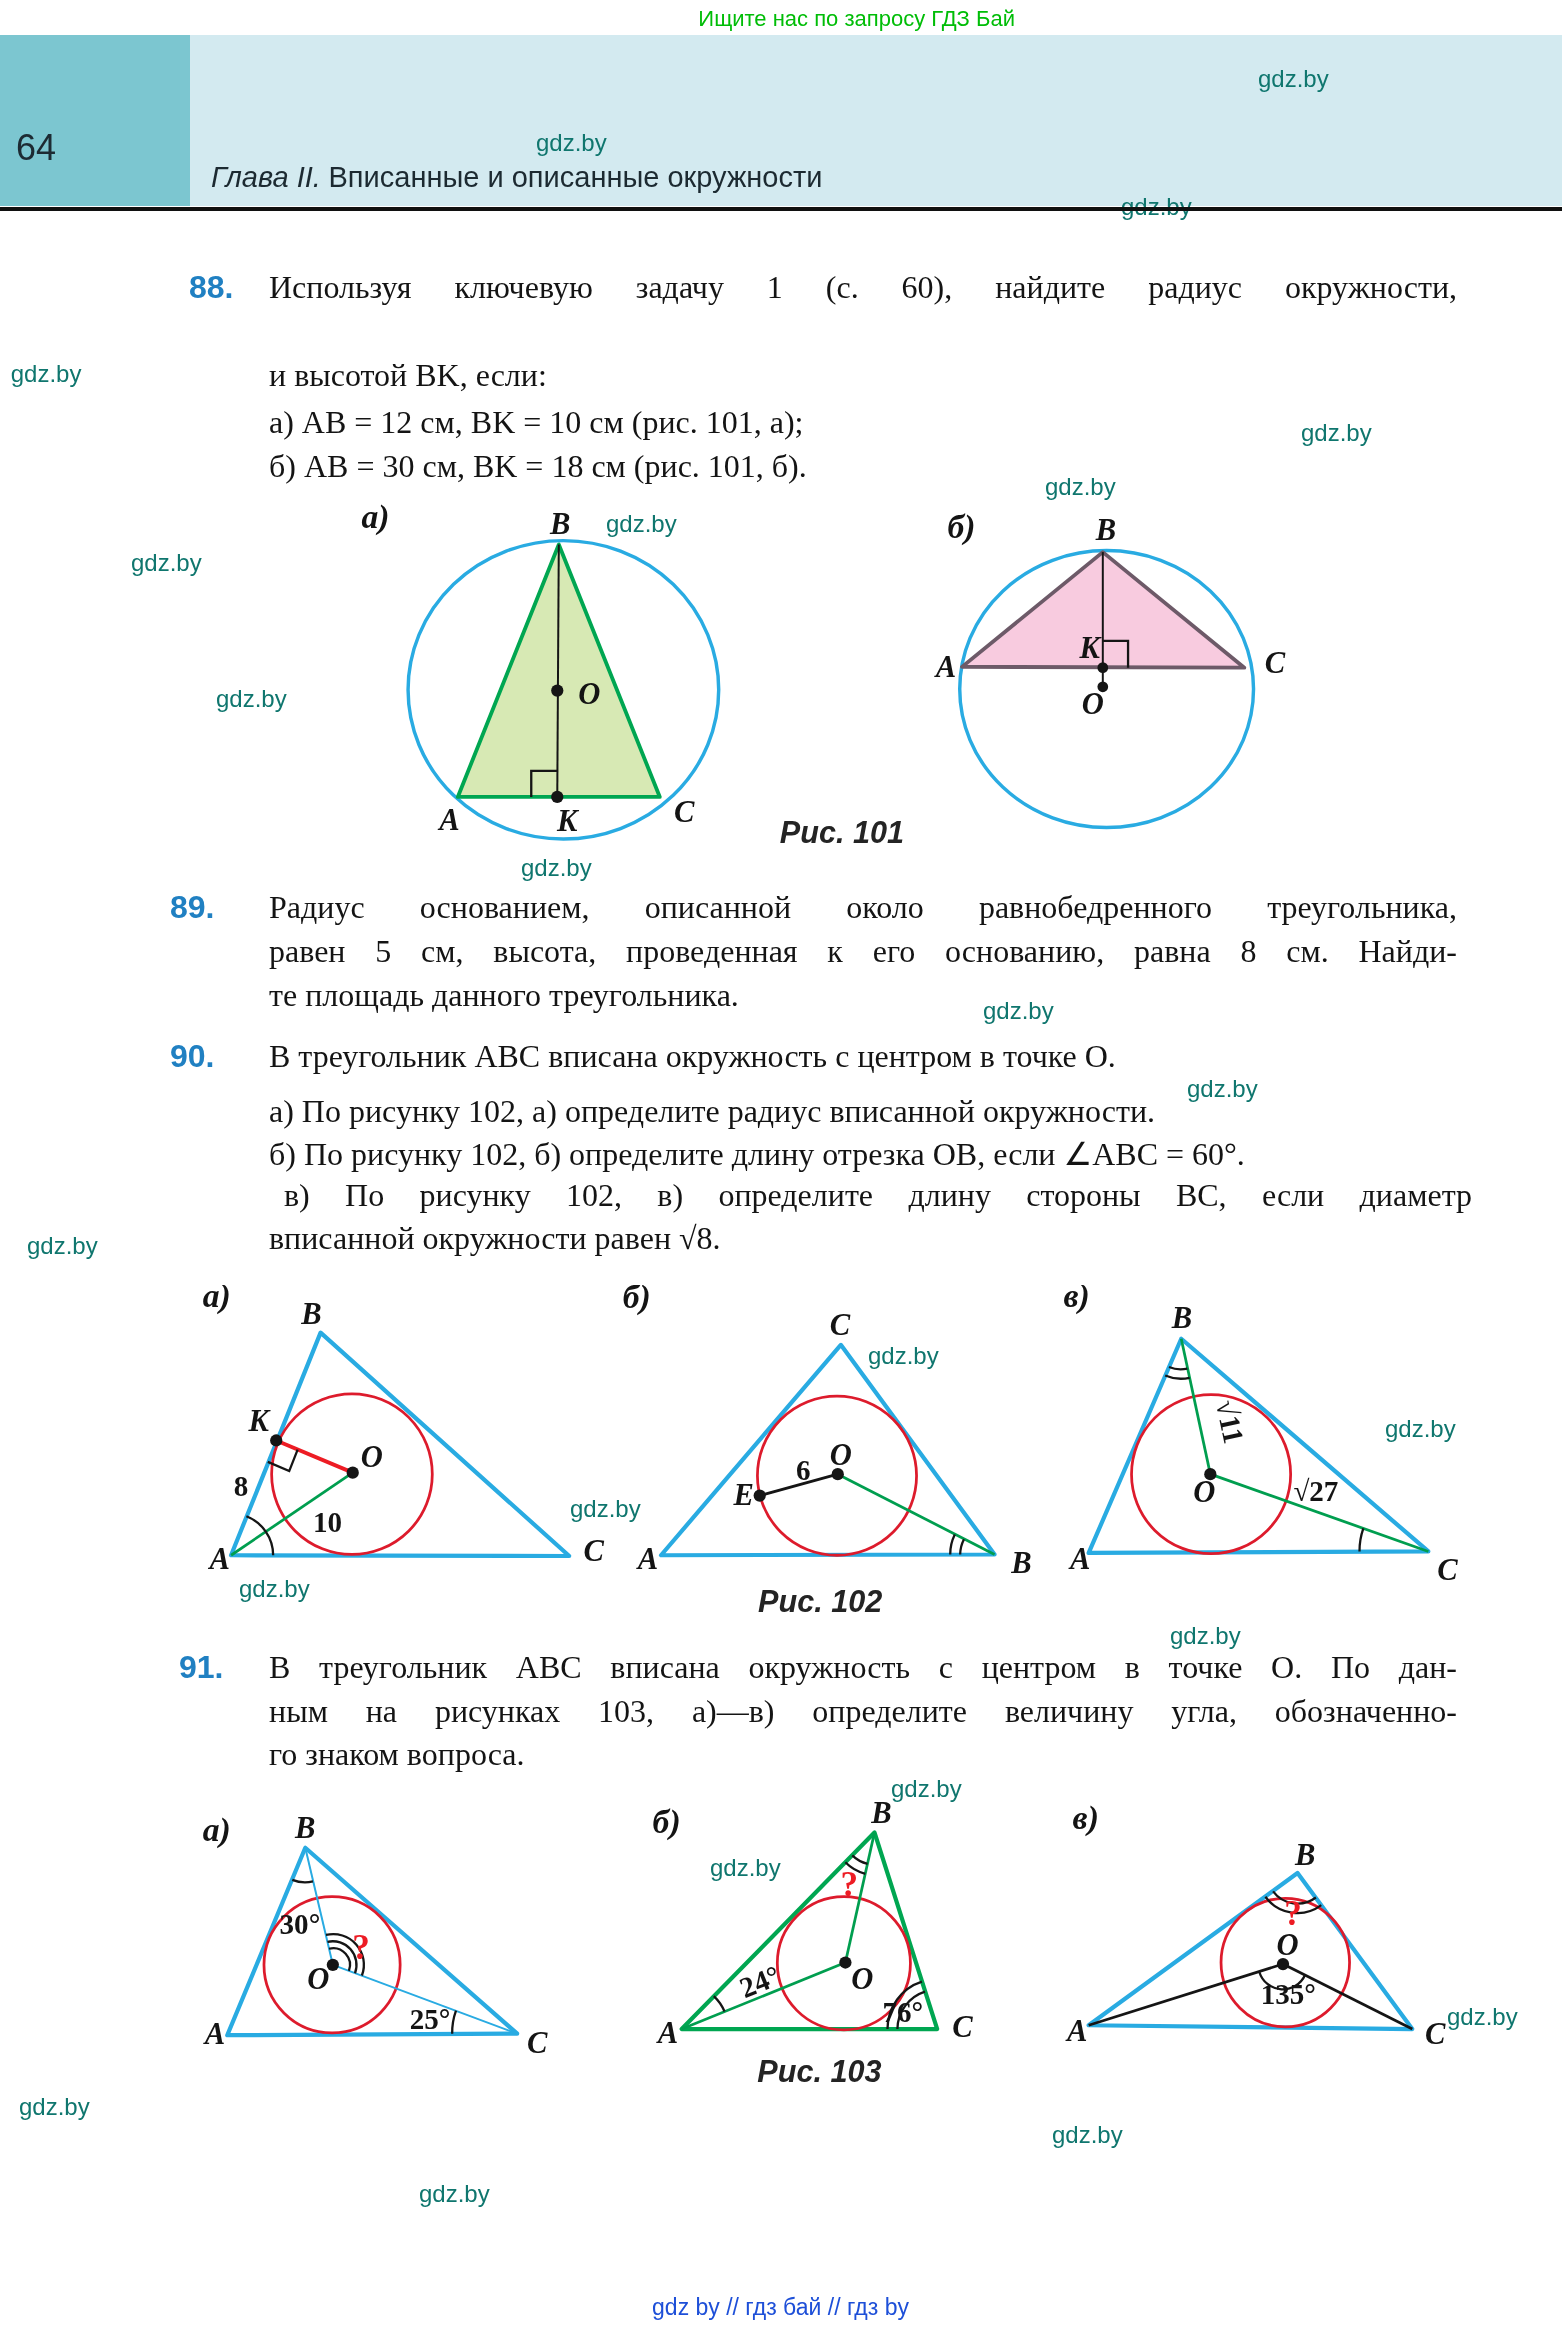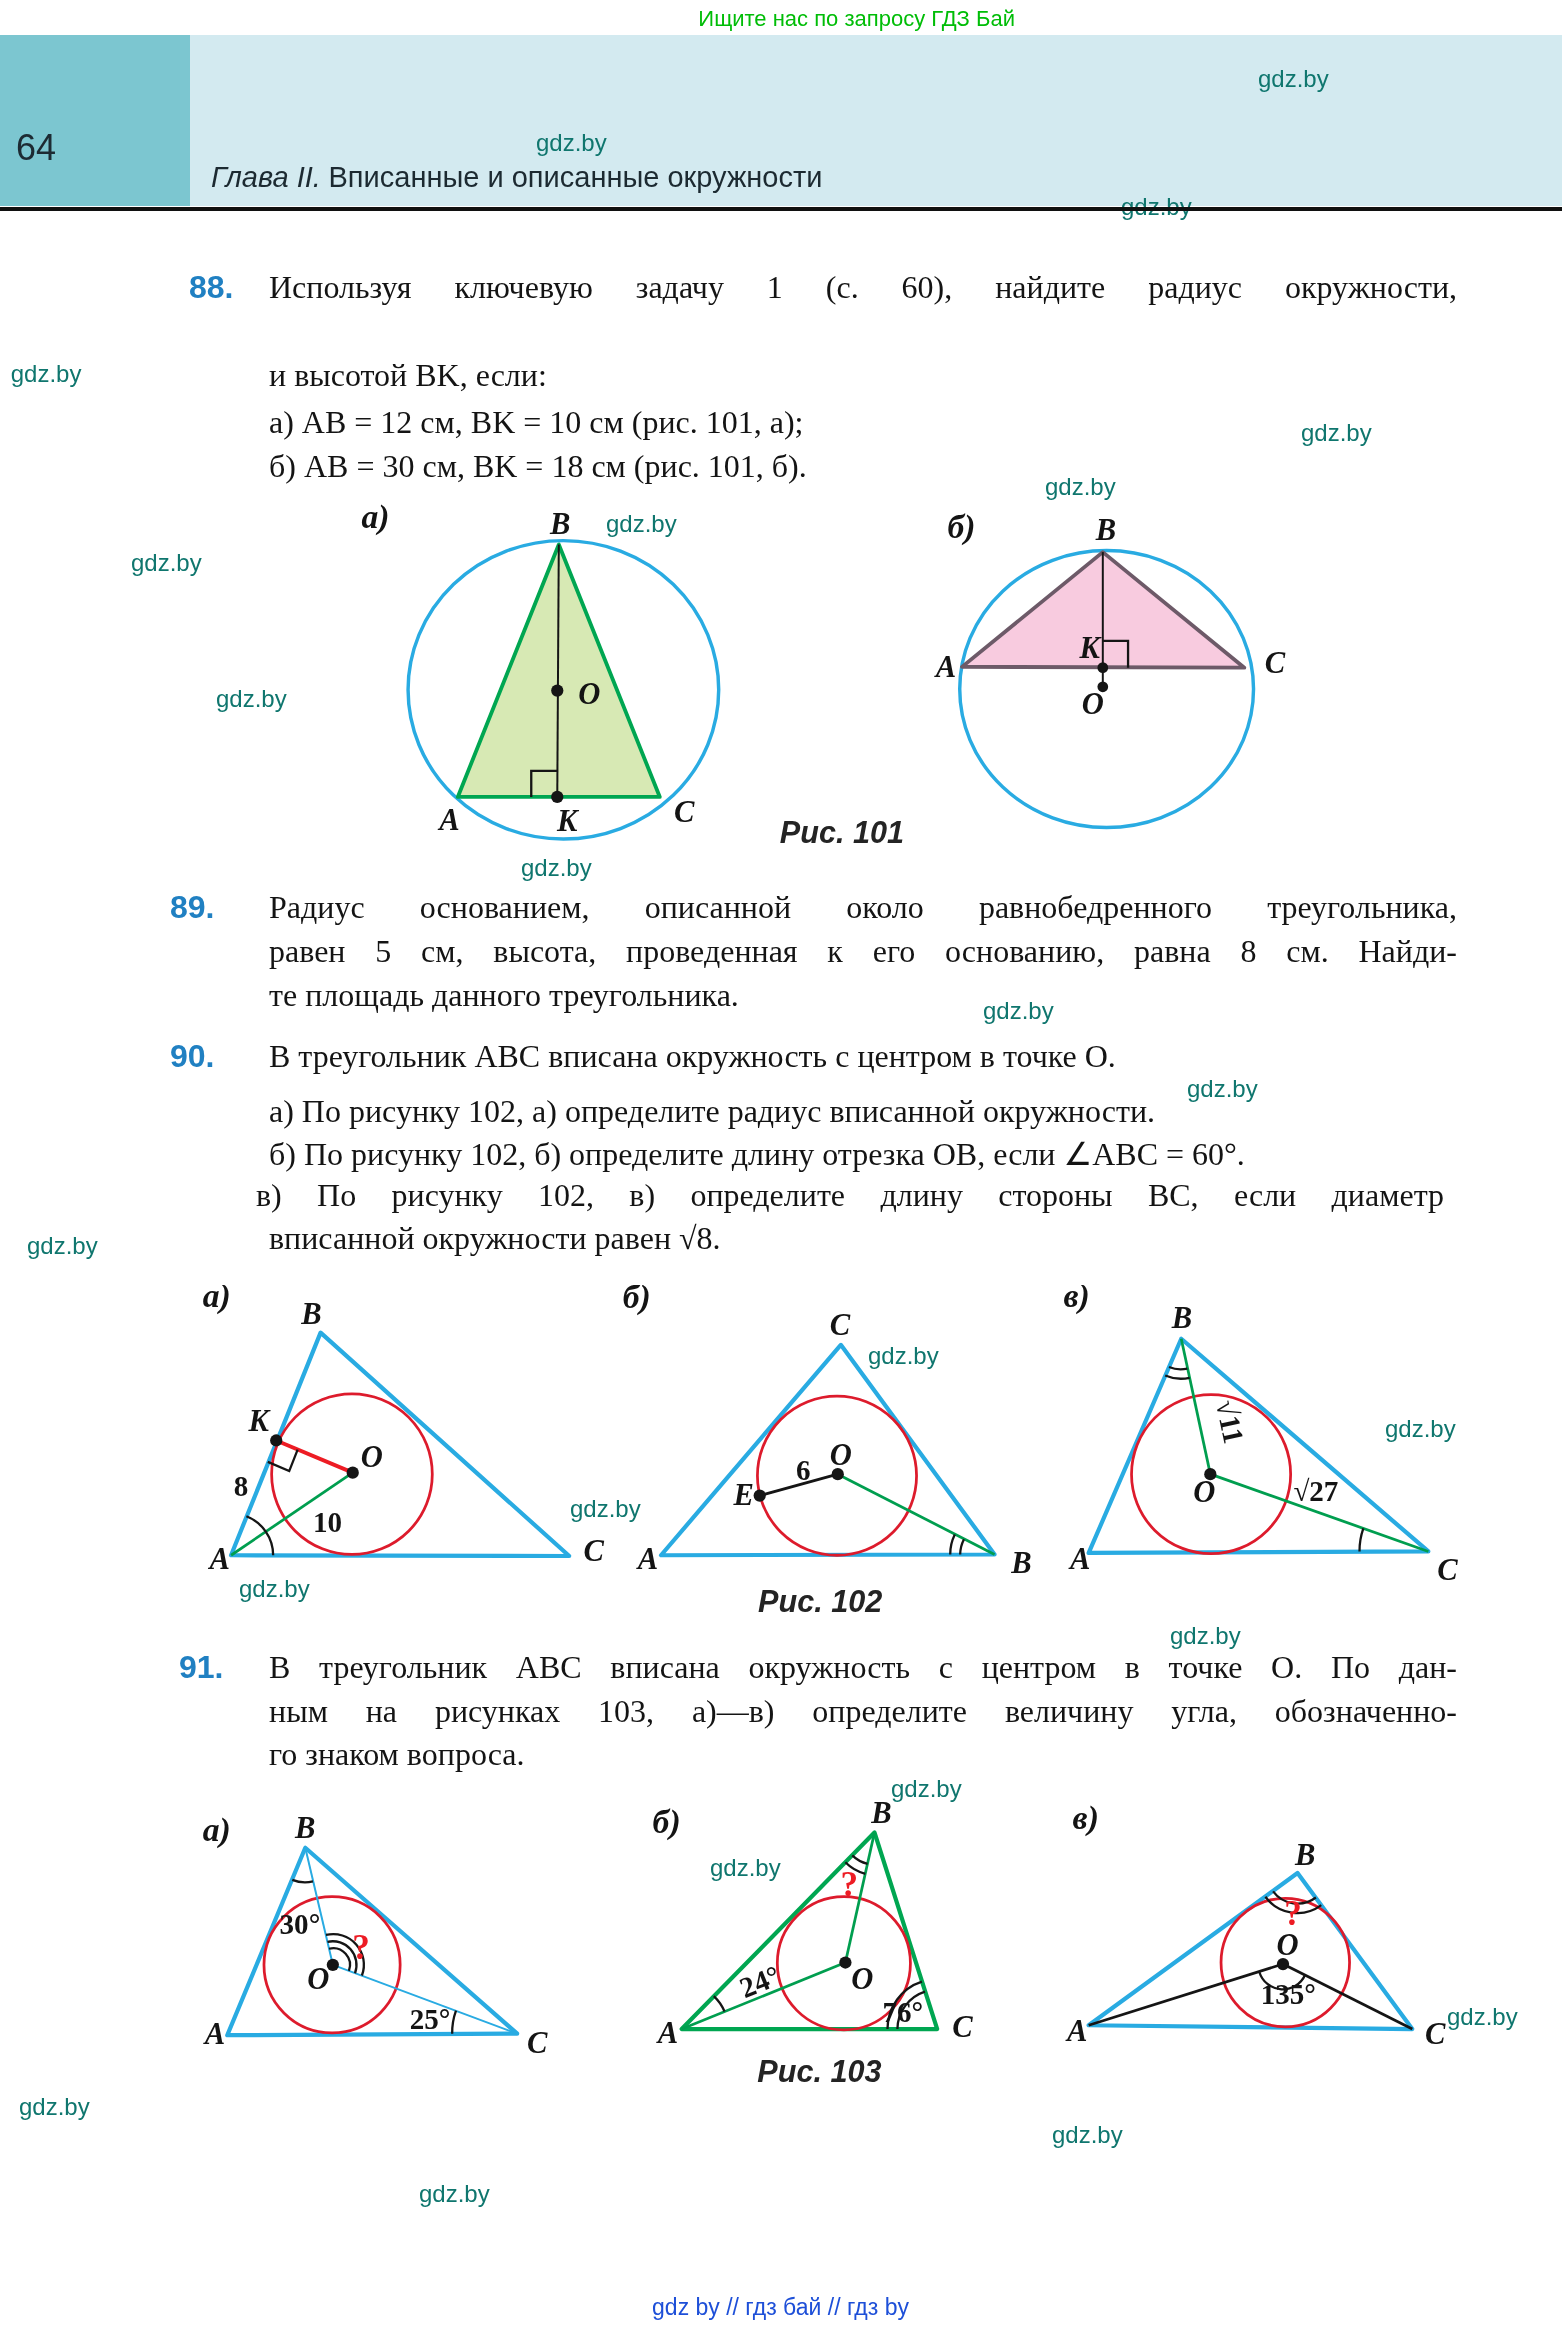--- a/index.html
+++ b/index.html
@@ -127,21 +127,21 @@
 
   <div class="pnum" style="left:170px;top:889px">89.</div>
   <div class="tline just" style="left:269px;top:889px">Радиус основанием, описанной около равнобедренного треугольника,</div>
   <div class="tline just" style="left:269px;top:933px">равен 5 см, высота, проведенная к его основанию, равна 8 см. Найди-</div>
   <div class="tline" style="left:269px;top:977px">те площадь данного треугольника.</div>
 
   <div class="pnum" style="left:170px;top:1038px">90.</div>
   <div class="tline" style="left:269px;top:1038px">В треугольник ABC вписана окружность с центром в точке O.</div>
   <div class="tline" style="left:269px;top:1093px">а) По рисунку 102, а) определите радиус вписанной окружности.</div>
   <div class="tline" style="left:269px;top:1135px">б) По рисунку 102, б) определите длину отрезка OB, если ∠ABC = 60°.</div>
-  <div class="tline just" style="left:256px;top:1177px">в) По рисунку 102, в) определите длину стороны BC, если диаметр</div>
+  <div class="tline just" style="left:284px;top:1177px">в) По рисунку 102, в) определите длину стороны BC, если диаметр</div>
   <div class="tline" style="left:269px;top:1220px">вписанной окружности равен √8.</div>
 
   <svg class="fig" style="left:176px;top:1285px" width="1387" height="337" viewBox="230 1680 1813 440">
     <g>
       <polygon class="tri-cyan" points="419,1742 302,2033 744,2034"></polygon>
       <circle class="circ-red" cx="460" cy="1927" r="105"></circle>
       <line class="seg-green" x1="302" y1="2033" x2="461" y2="1925"></line>
       <line class="seg-red" x1="361" y1="1883" x2="461" y2="1925"></line>
       <polyline class="mark" points="350,1911 378,1923 389,1895"></polyline>
       <path class="arc" d="M 322 1982 A 55 55 0 0 1 357 2033"></path>

